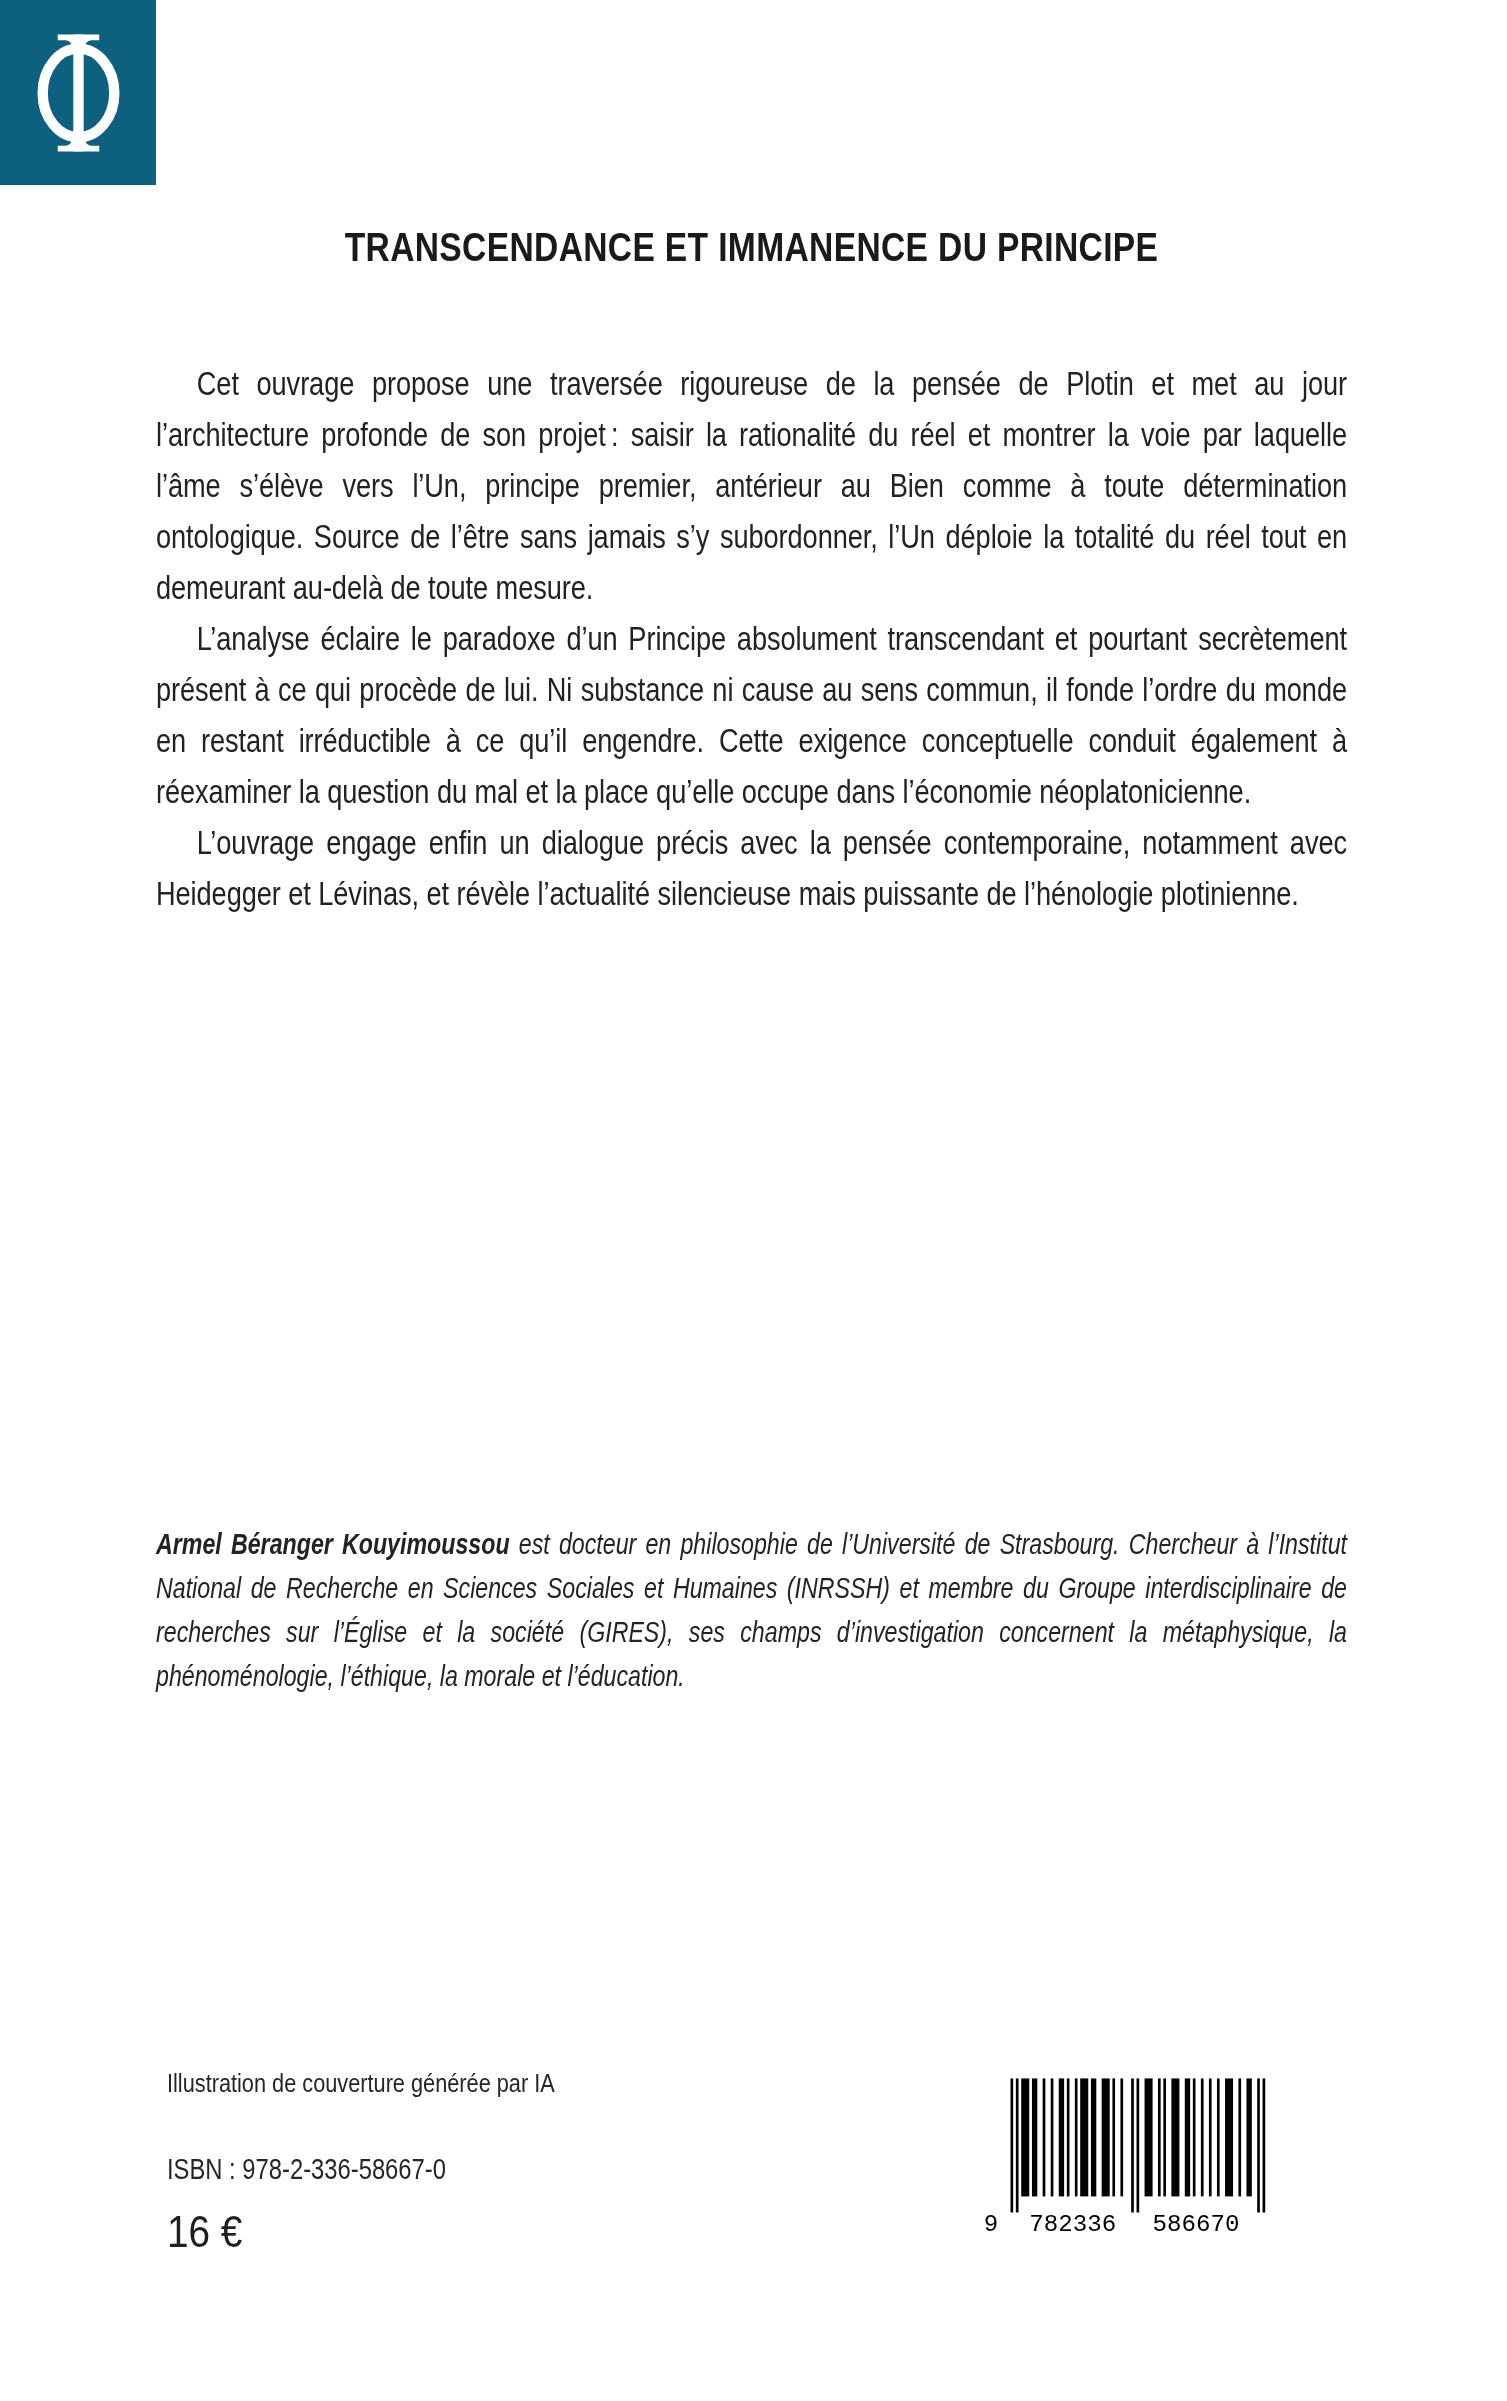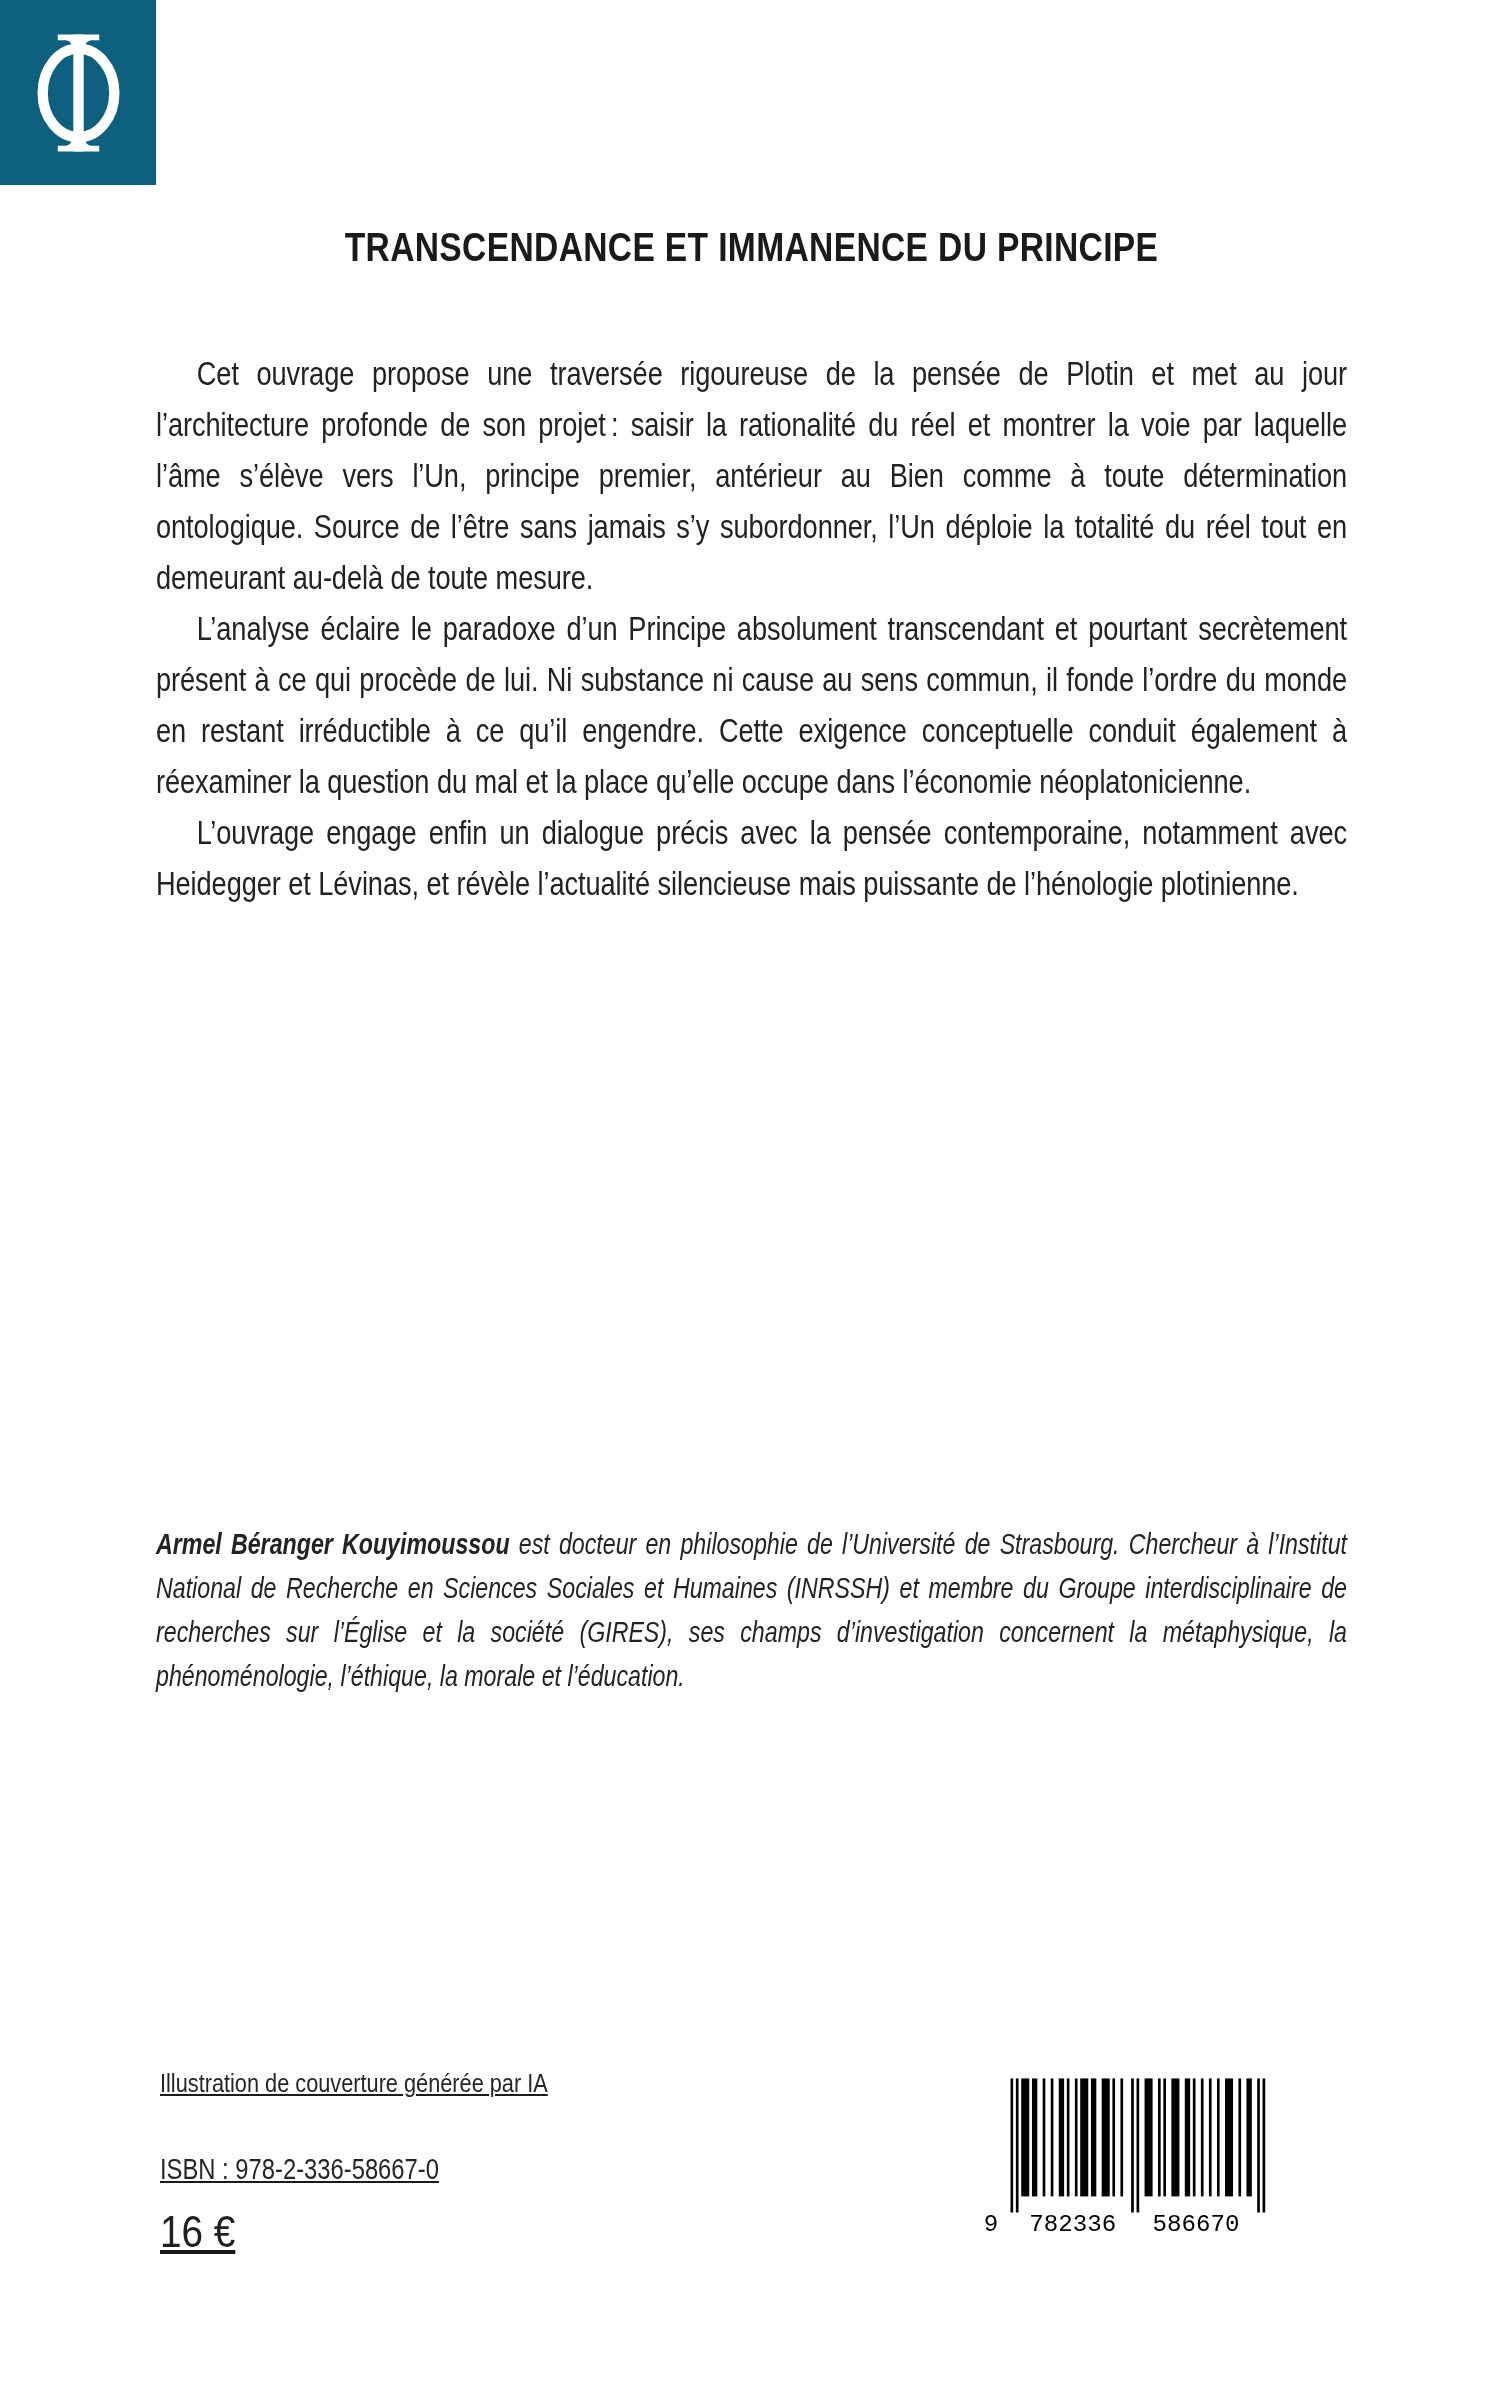--- a/index.html
+++ b/index.html
@@ -59,21 +59,21 @@
     position: absolute;
     top: 225px;
     left: 0;
     width: 1191px;
     white-space: nowrap;
   }
 
   
   .blurb {
     position: absolute;
-    top: 348px;
+    top: 358px;
     left: 0;
     width: 1191px;
   }
   .blurb p {
     margin: 0;
     padding: 0;
     text-align: justify;
     text-justify: inter-word;
     font-family: "Liberation Sans", "DejaVu Sans", sans-serif;
     font-weight: 300;
@@ -117,24 +117,23 @@
   
   .footer {
     position: absolute;
     top: 2065px;
     left: 0;
     width: 1191px;
     height: 284px;
   }
   .footer-left {
     position: absolute;
-    left: 4px;
+    left: 11px;
     top: 0;
     width: 719px;
-    text-decoration: underline;
   }
   .credit-line {
     margin: 0;
     font-family: "Liberation Sans", "DejaVu Sans", sans-serif;
     font-weight: 300;
     font-size: 26.5px;
     line-height: 36px;
     color: #262626;
     transform: scaleX(0.82);
     transform-origin: left center;

